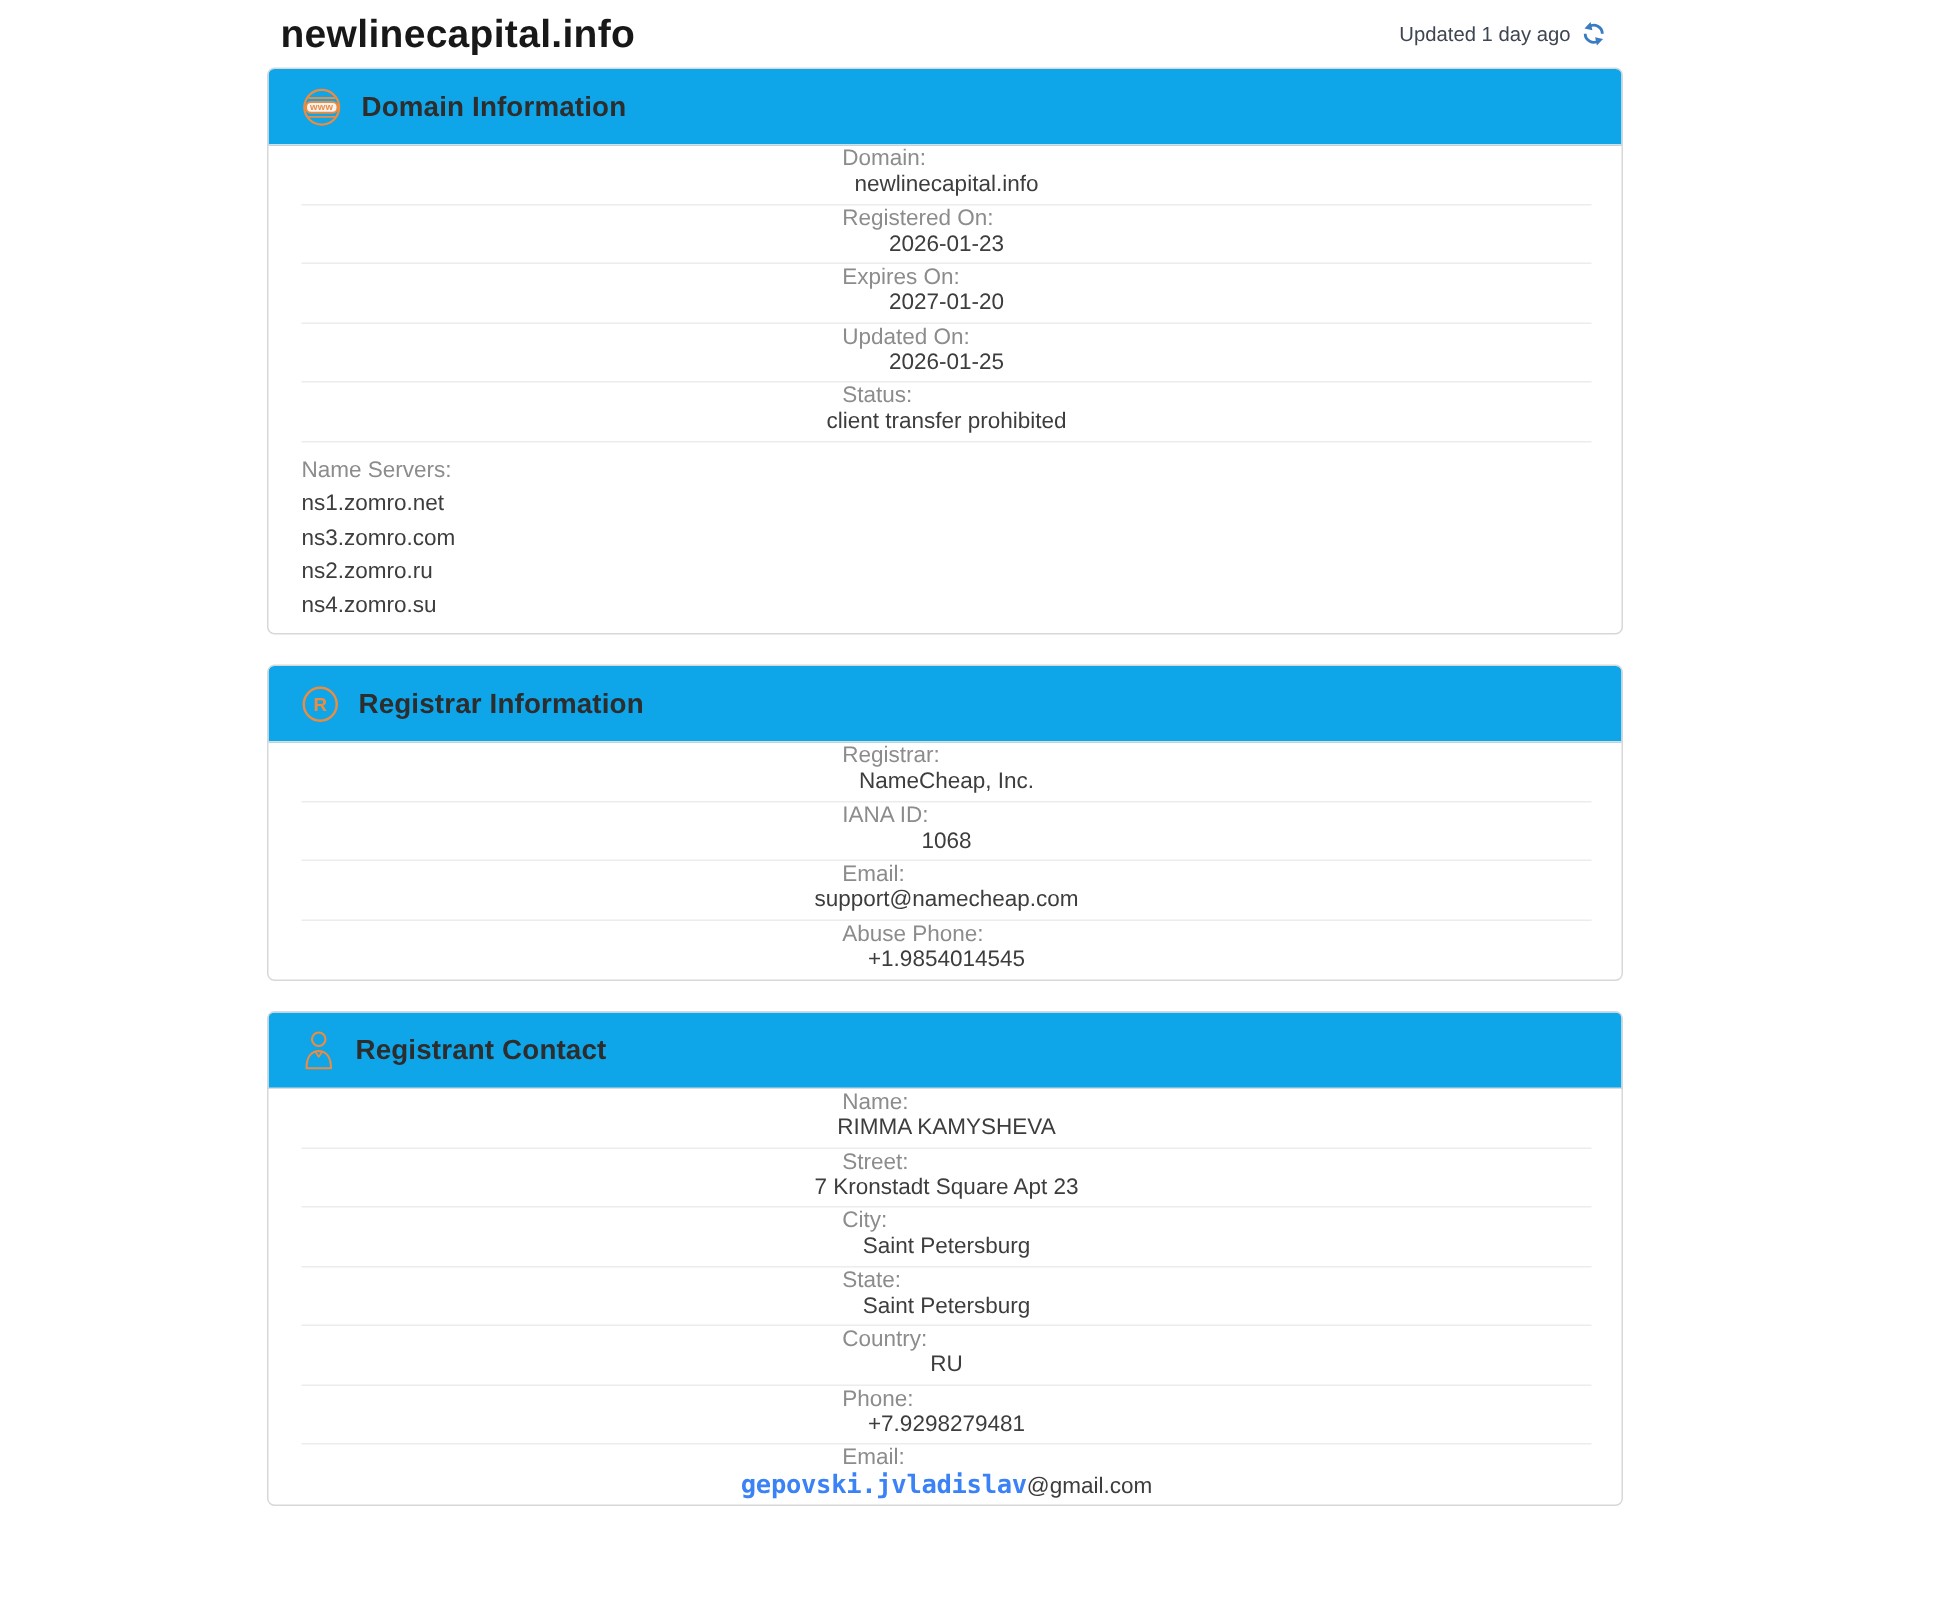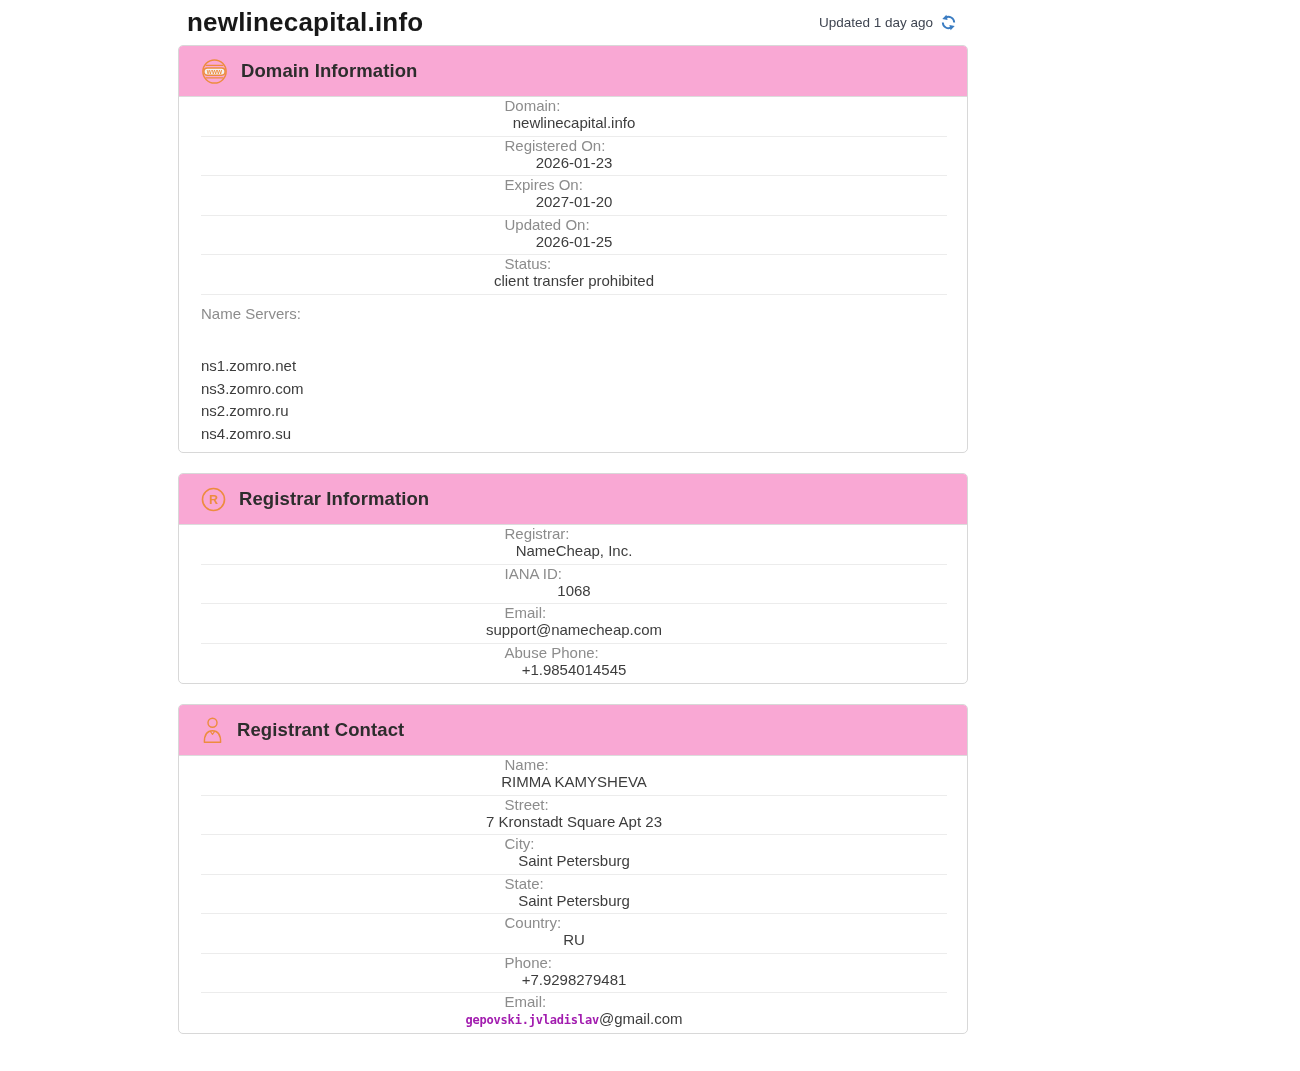--- a/index.html
+++ b/index.html
@@ -4,21 +4,21 @@
 <style>
   * { box-sizing: border-box; }
   html, body {
     margin: 0; padding: 0;
     width: 1300px; height: 1071px;
     background: #ffffff;
     font-family: "Liberation Sans", sans-serif;
     overflow: hidden;
   }
   .content {
-    width: 790px;
+    width: 904px;
     margin-left: 178px;
     padding-top: 2px;
   }
   
   .topbar {
     display: flex;
     justify-content: space-between;
     align-items: center;
     height: 40px;
     padding: 0 11px 0 9px;
@@ -45,21 +45,21 @@
   }
   
   .card {
     border: 1px solid #d8d8d8;
     border-radius: 5px;
     background: #ffffff;
     margin-bottom: 20px;
     overflow: hidden;
   }
   .card-header {
-    background: #f9a8d4;
+    background: #0ea5e9;
     border-bottom: 1px solid #dcdcdc;
     height: 51px;
     display: flex;
     align-items: center;
     gap: 13px;
     padding: 0 22px;
   }
   .card-header h2 {
     margin: 0;
     font-size: 18.5px;
@@ -80,27 +80,26 @@
   .row .label {
     width: 139px;
     flex: none;
     color: #8c8c8c;
   }
   .row .value { color: #3d3d3d; }
   .row.multi {
     align-items: flex-start;
     padding: 8px 0 7px;
     line-height: 22.6px;
-    gap: 30px;
   }
   .obf {
     font-family: "DejaVu Sans Mono", monospace;
     font-weight: bold;
-    font-size: 12px;
-    color: #a21caf;
+    font-size: 17px;
+    color: #3b82f6;
     letter-spacing: -0.2px;
   }
   .icon { flex: none; display: flex; align-items: center; }
 </style>
 </head>
 <body>
 
 <div class="content">
 
   <div class="topbar">

